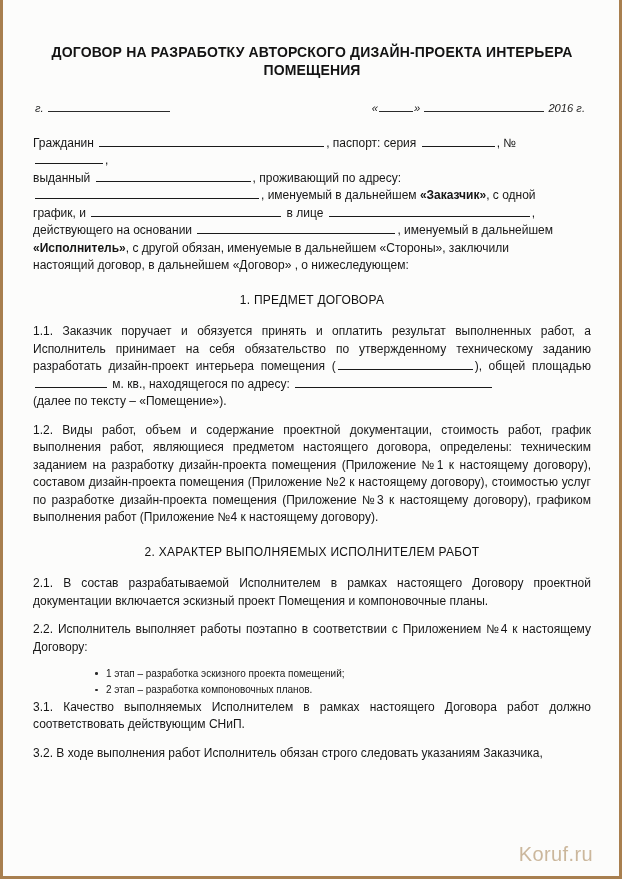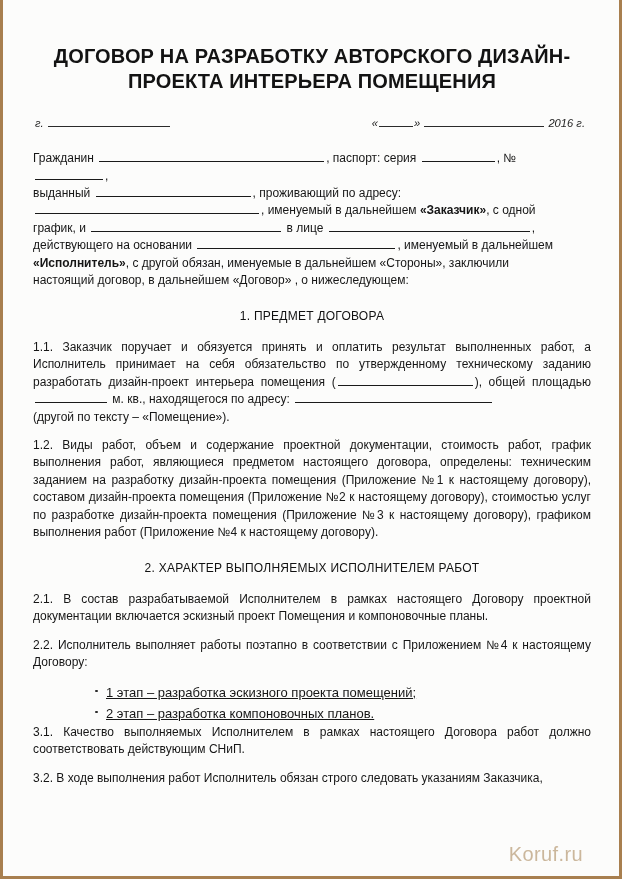--- a/index.html
+++ b/index.html
@@ -27,21 +27,21 @@
     border-top: 0;
     padding: 0 28px 0 30px;
     overflow: hidden;
   }
 
   
   .doc-title {
     margin: 0;
     padding-top: 44px;
     text-align: center;
-    font-size: 20px;
+    font-size: 14px;
     font-weight: bold;
     line-height: 1.27;
     letter-spacing: 0.15px;
     color: #131313;
     text-transform: uppercase;
   }
 
   
   .dateline {
     display: flex;
@@ -95,41 +95,40 @@
     letter-spacing: 0.25px;
     text-transform: uppercase;
   }
   .section-head + .para { margin-top: 16px; }
 
   
   .stage-list {
     margin: 10px 0 0 0;
     padding-left: 62px;
     list-style: none;
-    font-size: 13px;
+    font-size: 10px;
     line-height: 1.62;
     color: #161616;
-    text-decoration: underline;
   }
   .stage-list li { position: relative; padding-left: 11px; }
   .stage-list li::before {
     content: "";
     position: absolute;
     left: 0;
     top: 0.62em;
     width: 2.6px;
     height: 2.6px;
     border-radius: 50%;
     background: #2b2b2b;
   }
 
   
   .watermark {
     position: absolute;
-    right: 36px;
+    right: 26px;
     bottom: 10px;
     font-size: 20px;
     letter-spacing: 0.4px;
     color: #cbb79c;
     font-family: "Liberation Sans", "DejaVu Sans", sans-serif;
     user-select: none;
     white-space: nowrap;
   }
 </style>
 </head>
@@ -157,21 +156,21 @@
     <span class="ul-line" style="width:224px"></span><span>, именуемый в дальнейшем</span> <span class="b">«Заказчик»</span><span>, с одной</span><br>
     <span>график, и</span> <span class="ul-line" style="width:190px"></span> <span>в лице</span> <span class="ul-line" style="width:201px"></span><span>,</span><br>
     <span>действующего на основании</span> <span class="ul-line" style="width:198px"></span><span>, именуемый в дальнейшем</span><br>
     <span class="b">«Исполнитель»</span><span>, с другой обязан, именуемые в дальнейшем «Стороны», заключили</span><br>
     <span>настоящий договор, в дальнейшем «Договор» , о нижеследующем:</span></p>
   </div>
 
   <h2 class="section-head">1. ПРЕДМЕТ ДОГОВОРА</h2>
 
   <p class="para justify"><span>1.1. Заказчик поручает и обязуется принять и оплатить результат выполненных работ, а Исполнитель принимает на себя обязательство по утвержденному техническому заданию разработать дизайн-проект интерьера помещения (</span><span class="ul-line" style="width:135px"></span><span>), общей площадью</span> <span class="ul-line" style="width:72px"></span> <span>м. кв., находящегося по адресу:</span> <span class="ul-line" style="width:197px"></span><br>
-  <span>(другой по тексту – «Помещение»).</span></p>
+  <span>(далее по тексту – «Помещение»).</span></p>
 
   <p class="para justify">1.2. Виды работ, объем и содержание проектной документации, стоимость работ, график выполнения работ, являющиеся предметом настоящего договора, определены: техническим заданием на разработку дизайн-проекта помещения (Приложение №1 к настоящему договору), составом дизайн-проекта помещения (Приложение №2 к настоящему договору), стоимостью услуг по разработке дизайн-проекта помещения (Приложение №3 к настоящему договору), графиком выполнения работ (Приложение №4 к настоящему договору).</p>
 
 
   <h2 class="section-head">2. ХАРАКТЕР ВЫПОЛНЯЕМЫХ ИСПОЛНИТЕЛЕМ РАБОТ</h2>
 
   <p class="para justify">2.1. В состав разрабатываемой Исполнителем в рамках настоящего Договору проектной документации включается эскизный проект Помещения и компоновочные планы.</p>
 
   <p class="para justify">2.2. Исполнитель выполняет работы поэтапно в соответствии с Приложением №4 к настоящему Договору:</p>
 

